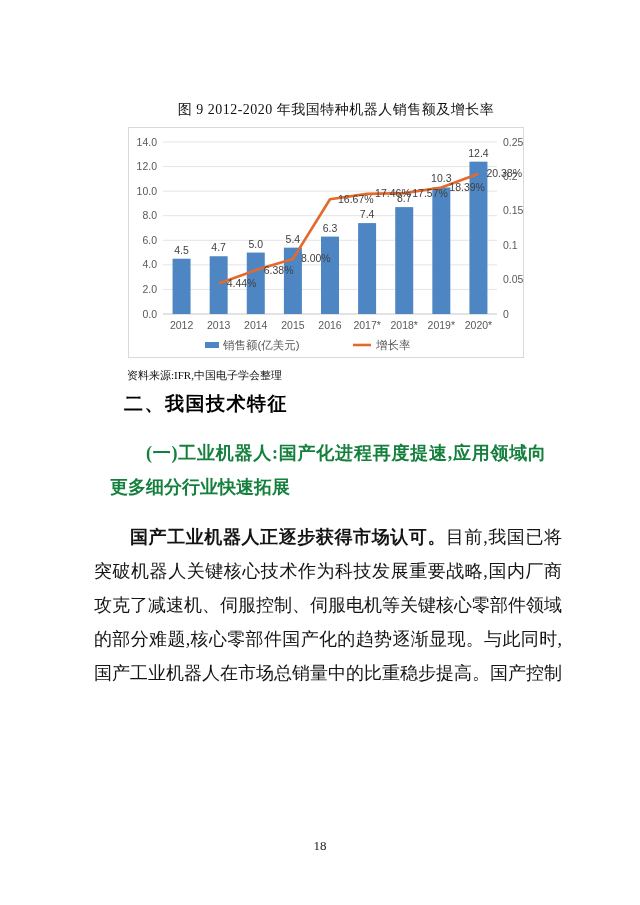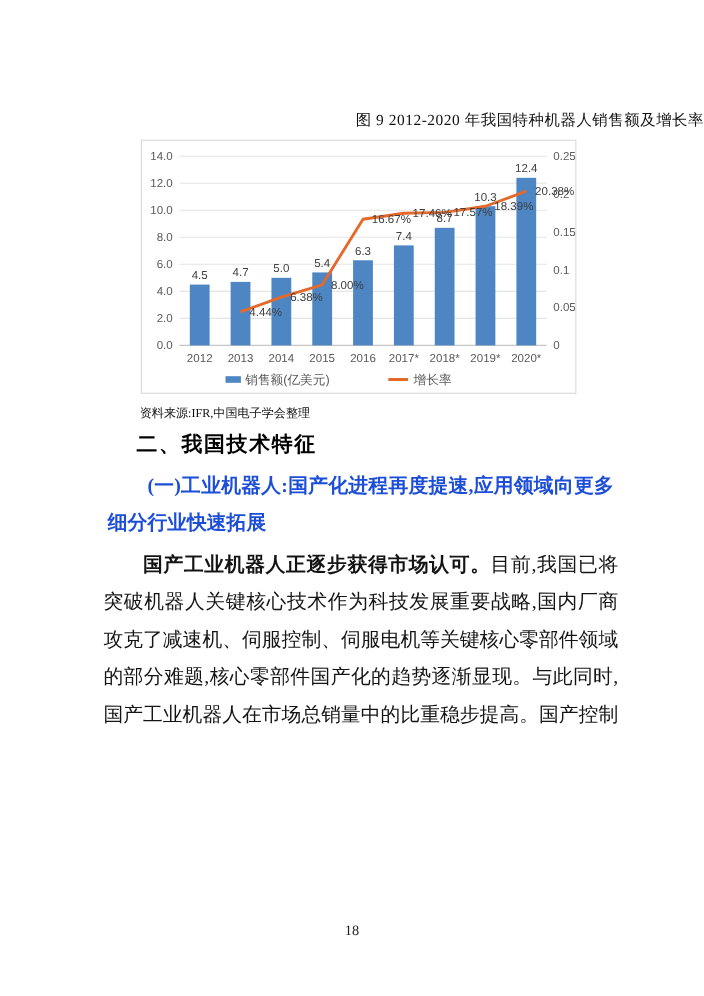--- a/index.html
+++ b/index.html
@@ -1,21 +1,21 @@
 <!DOCTYPE html>
 <html><head>
 <meta charset="utf-8">
 <style>
   html,body{margin:0;padding:0;}
   body{
     width:640px;height:905px;background:#ffffff;position:relative;
     font-family:"Liberation Serif", serif;color:#1a1a1a;overflow:hidden;
   }
   .fig-title{
-    position:absolute;top:101px;left:0;right:0;text-align:right;
+    position:absolute;top:101px;left:0;right:0;text-align:center;
     font-size:14px;color:#111;letter-spacing:0.5px;padding-left:32px;
   }
   .chart-box{
     position:absolute;left:128px;top:127px;width:394px;height:229px;
     border:1px solid #d9d9d9;background:#fff;box-sizing:content-box;
   }
   .chart-box svg{display:block;}
   .ax{font:10.5px "Liberation Sans", sans-serif;fill:#595959;}
   .dl{font:10.5px "Liberation Sans", sans-serif;fill:#404040;}
   .lg{font:11.5px "Liberation Sans", sans-serif;fill:#595959;}
@@ -26,21 +26,21 @@
     position:absolute;left:124px;top:391px;margin:0;
     font-family:"Liberation Sans", sans-serif;font-weight:700;
     font-size:19px;color:#000;letter-spacing:1.5px;text-align:center;
   }
   .text-col{
     position:absolute;left:94px;top:420px;width:468px;
     font-size:18px;line-height:34px;text-align:justify;color:#141414;
   }
   .para{margin:0;text-indent:2em;}
   .sub-heading{
-    margin:4px;text-indent:2em;font-size:18px;font-weight:700;color:#1d4ed8;
+    margin:16px;text-indent:2em;font-size:18px;font-weight:700;color:#15803d;
   }
   .lead-bold{font-weight:700;}
   .page-num{
     position:absolute;top:838px;left:0;right:0;text-align:center;
     font-size:13px;color:#222;
   }
 </style>
 </head>
 <body>
 

